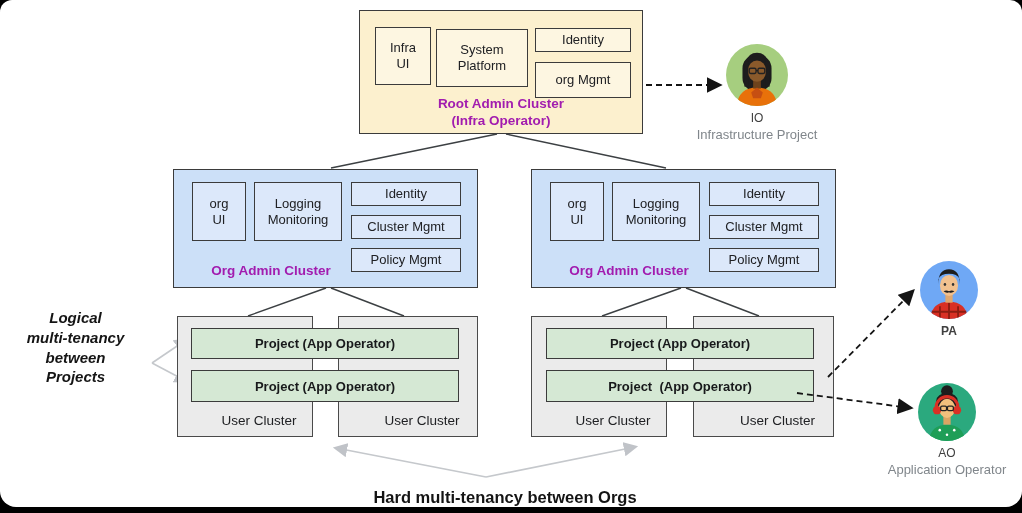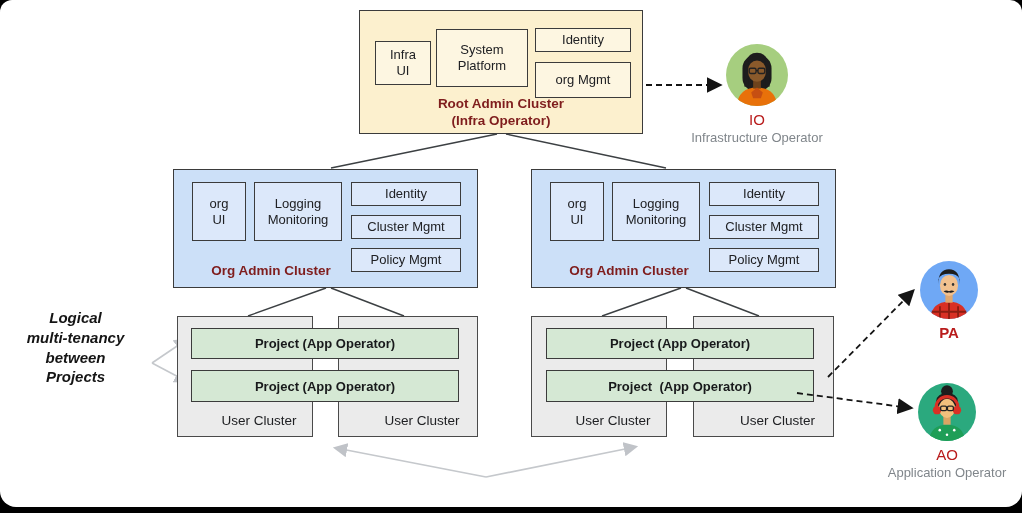--- a/index.html
+++ b/index.html
@@ -26,40 +26,40 @@
   .module {
     position:absolute; box-sizing:border-box;
     border:1.4px solid #3B3B3B;
     display:flex; align-items:center; justify-content:center;
     text-align:center; font-size:13px; color:#202124; line-height:1.22;
   }
   .root-cluster .module { background:#FDF6E1; }
   .org-cluster .module { background:#DCE8FA; }
   .cluster-title {
     position:absolute; text-align:center;
-    font-weight:700; font-size:13.5px; color:#7f1d1d; line-height:1.25;
+    font-weight:700; font-size:13.5px; color:#a21caf; line-height:1.25;
   }
   .user-cluster {
     background:#EBEBEB; border:1.4px solid #4A4A4A;
   }
   .uc-label {
     position:absolute; left:0; right:0; bottom:8px;
     text-align:center; font-size:13.5px; color:#202124;padding-left:28px;
   }
   .project-bar {
     background:#D5E8D4; border:1.4px solid #3B3B3B;
     display:flex; align-items:center; justify-content:center;
     font-weight:700; font-size:13px; color:#18191b;
   }
   .annotation { position:absolute; z-index:2; font-weight:700; color:#141414; text-align:center; }
   .annotation.left-note { font-size:15px; line-height:1.32; }
   .annotation.bottom-note { font-size:16.5px; }
   .persona { position:absolute; z-index:2; text-align:center; }
   .persona .avatar { display:block; margin:0 auto; }
-  .persona .p-abbr { margin-top:5px; font-size:15px; color:#b91c1c; }
+  .persona .p-abbr { margin-top:5px; font-size:12px; color:#404040; }
   .persona .p-role { margin-top:2px; font-size:13px; color:#80868B; white-space:nowrap; }
   .pre { white-space:pre-wrap; }
 </style>
 </head>
 <body>
 
 <div class="page">
 
   <svg id="connector-layer" class="layer" width="1022" height="507" viewBox="0 0 1022 507">
     <defs>
@@ -78,21 +78,21 @@
     <line x1="686" y1="288" x2="759" y2="316" stroke="#3c4043" stroke-width="1.4"></line>
 
     <line x1="152" y1="363" x2="186" y2="340" stroke="#C5C8CC" stroke-width="1.6" marker-end="url(#arrow-gray)"></line>
     <line x1="152" y1="363" x2="186" y2="381" stroke="#C5C8CC" stroke-width="1.6" marker-end="url(#arrow-gray)"></line>
 
     <line x1="486" y1="477" x2="336" y2="448" stroke="#C5C8CC" stroke-width="1.6" marker-end="url(#arrow-gray)"></line>
     <line x1="486" y1="477" x2="635" y2="447" stroke="#C5C8CC" stroke-width="1.6" marker-end="url(#arrow-gray)"></line>
   </svg>
 
   <div class="box cluster root-cluster" style="left:359px; top:10px; width:284px; height:124px;">
-    <div class="module pre" style="left:15px; top:30px; width:56px; height:44px;">Infra
+    <div class="module pre" style="left:15px; top:16px; width:56px; height:58px;">Infra
 UI</div>
     <div class="module pre" style="left:76px; top:18px; width:92px; height:58px;">System
 Platform</div>
     <div class="module" style="left:175px; top:17px; width:96px; height:24px;">Identity</div>
     <div class="module" style="left:175px; top:51px; width:96px; height:36px;">org Mgmt</div>
     <div class="cluster-title pre" style="left:0; right:0; top:85px;">Root Admin Cluster
 (Infra Operator)</div>
   </div>
 
   <div class="box cluster org-cluster" style="left:173px; top:169px; width:305px; height:119px;">
@@ -132,20 +132,21 @@
   <div class="box user-cluster" style="left:693px; top:316px; width:141px; height:121px;">
     <div class="uc-label">User Cluster</div>
   </div>
   <div class="box project-bar pre" style="left:546px; top:328px; width:268px; height:31px;">Project (App Operator)</div>
   <div class="box project-bar pre" style="left:546px; top:370px; width:268px; height:32px;">Project  (App Operator)</div>
 
   <div class="annotation left-note pre" style="left:8px; top:308px; width:135px;font-style:italic;">Logical
 multi-tenancy
 between
 Projects</div>
+  <div class="annotation bottom-note" style="left:300px; top:488px; width:410px;">Hard multi-tenancy between Orgs</div>
 
   <div class="persona" style="left:677px; top:44px; width:160px;">
     <svg class="avatar" width="62" height="62" viewBox="0 0 64 64">
       <defs>
           <clipPath id="clipIO">
             <circle cx="32" cy="32" r="32"></circle>
           </clipPath>
         </defs>
       <circle cx="32" cy="32" r="32" fill="#A6CE7F"></circle>
       <g clip-path="url(#clipIO)">
@@ -156,21 +157,21 @@
         <path d="M21,24 Q23,12 32,12 Q41,12 43,24 L43,18 Q41,9 32,9 Q23,9 21,18 Z" fill="#1d1d1d"></path>
         <rect x="19" y="18" width="4" height="26" fill="#1d1d1d"></rect>
         <rect x="41" y="18" width="4" height="26" fill="#1d1d1d"></rect>
         <rect x="24" y="25" width="7" height="5.5" rx="1.5" fill="none" stroke="#222" stroke-width="1.4"></rect>
         <rect x="33" y="25" width="7" height="5.5" rx="1.5" fill="none" stroke="#222" stroke-width="1.4"></rect>
         <line x1="31" y1="27.5" x2="33" y2="27.5" stroke="#222" stroke-width="1.4"></line>
         <path d="M26,50 L32,45 L38,50 L36,56 L28,56 Z" fill="#C64F12"></path>
       </g>
     </svg>
     <div class="p-abbr">IO</div>
-    <div class="p-role">Infrastructure Operator</div>
+    <div class="p-role">Infrastructure Project</div>
   </div>
 
   <div class="persona" style="left:879px; top:261px; width:140px;font-weight:bold;">
     <svg class="avatar" width="58" height="58" viewBox="0 0 64 64">
       <defs>
           <clipPath id="clipPA">
             <circle cx="32" cy="32" r="32"></circle>
           </clipPath>
         </defs>
       <circle cx="32" cy="32" r="32" fill="#6FA8F5"></circle>

